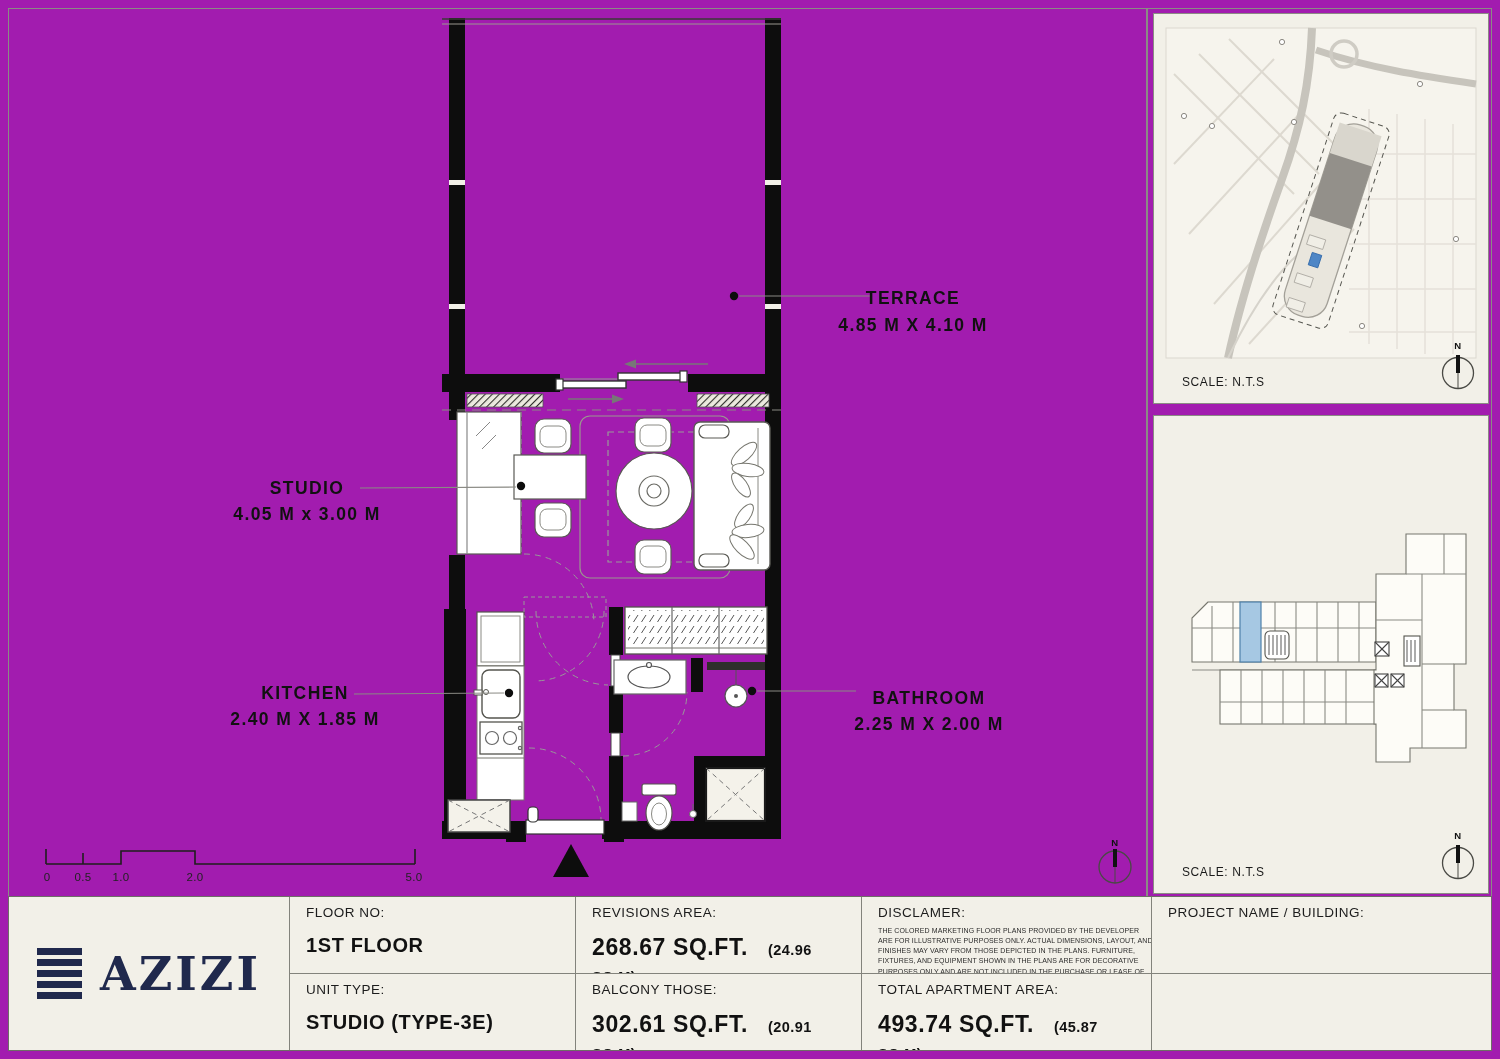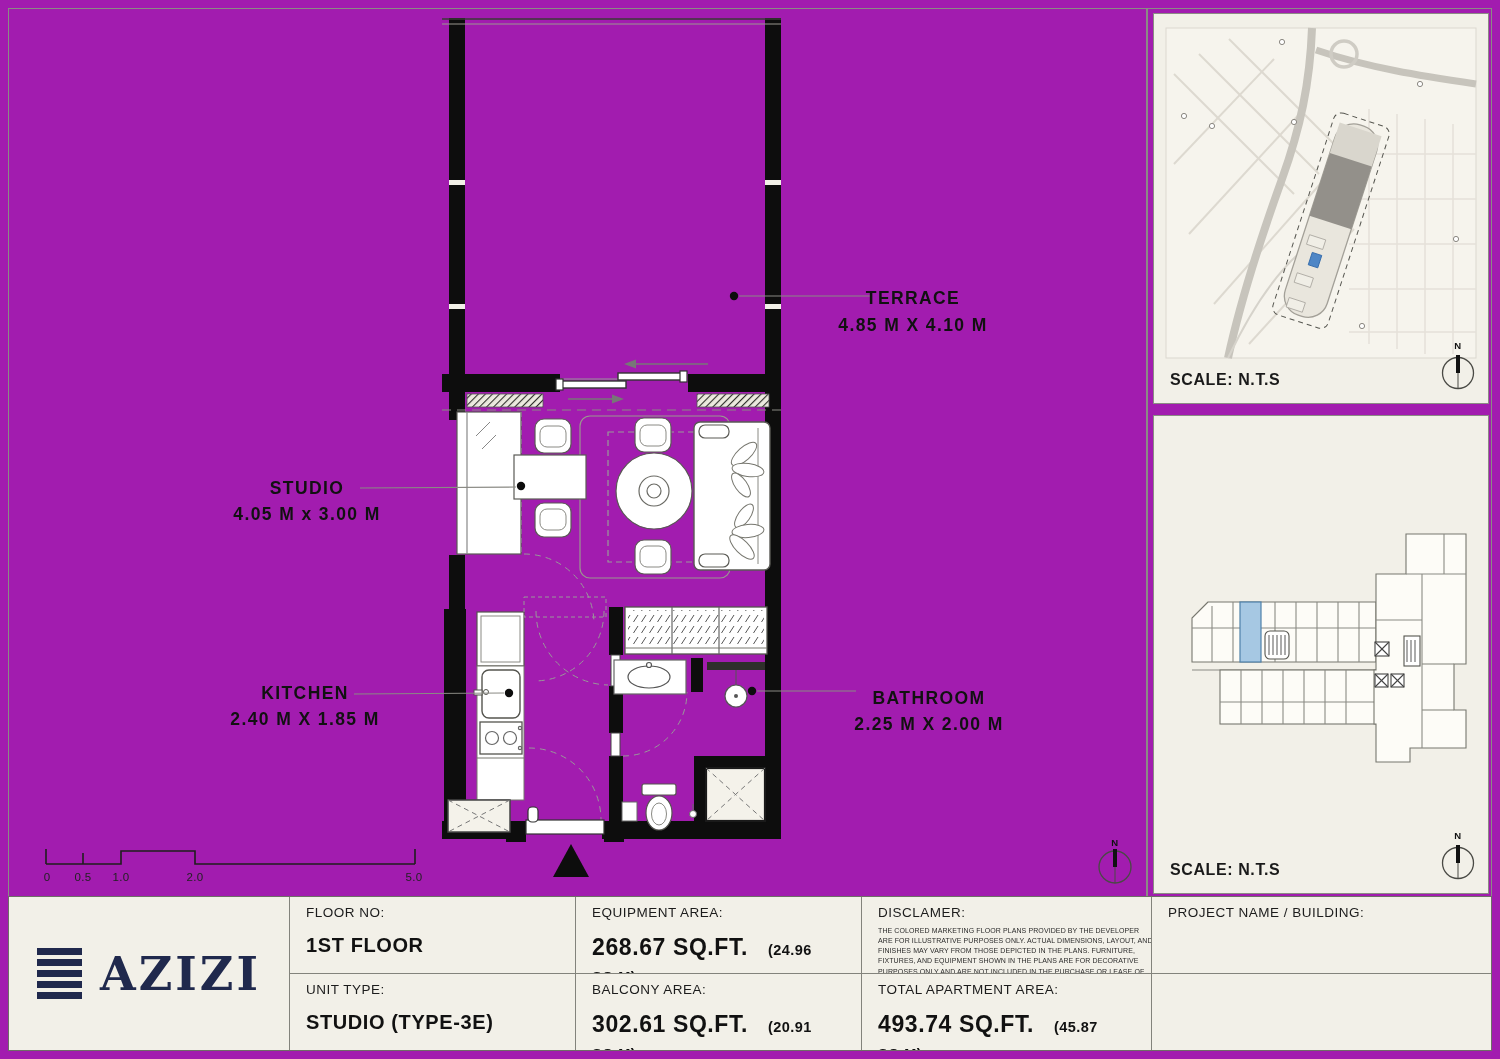--- a/index.html
+++ b/index.html
@@ -3,21 +3,21 @@
 <meta charset="utf-8">
 <style>
   html,body{margin:0;padding:0;background:#e9e7df;font-family:"Liberation Sans",sans-serif;}
   .sheet{position:relative;width:1500px;height:1059px;background:#a21caf;overflow:hidden;padding-left:36px;}
   .page-border{position:absolute;left:8px;top:8px;width:1484px;height:1043px;border:1.5px solid #8b8b84;box-sizing:border-box;}
   .vdivider{position:absolute;left:1146px;top:8px;width:1.5px;height:888px;background:#8b8b84;}
   .main-plan{position:absolute;left:8px;top:8px;width:1138px;height:888px;}
   .panel{position:absolute;background:#f2f0e8;border:1.2px solid #8b8b84;box-sizing:border-box;}
   .panel-top{left:1153px;top:13px;width:336px;height:391px;}
   .panel-bottom{left:1153px;top:415px;width:336px;height:479px;}
-  .scale-label{position:absolute;left:16px;bottom:14px;font-size:16px;letter-spacing:.6px;color:#1a1a1a;font-weight:bold;}
+  .scale-label{position:absolute;left:28px;bottom:14px;font-size:12px;letter-spacing:.6px;color:#1a1a1a;}
   .compass{position:absolute;right:8px;bottom:6px;}
   
   .info-table{position:absolute;left:8px;top:896px;width:1484px;height:155px;box-sizing:border-box;border:1.5px solid #6e6e67;display:grid;grid-template-columns:281px 286px 286px 290px 1fr;grid-template-rows:77px 1fr;background:#f2f0e8;}
   .cell{border-right:1.2px solid #83837c;border-bottom:1.2px solid #83837c;padding:8px 16px 4px;box-sizing:border-box;overflow:hidden;}
   .cell.last-col{border-right:none;}
   .cell.last-row{border-bottom:none;}
   .cell .lab{font-size:13.5px;letter-spacing:.5px;color:#1c1c1c;}
   .cell .val{margin-top:14px;font-size:20px;font-weight:700;letter-spacing:.6px;color:#111;}
   .cell .val.big{font-size:23px;}
   .cell .metric{font-size:14.5px;font-weight:700;letter-spacing:.4px;margin-left:20px;}
@@ -427,40 +427,40 @@
         <div class="logo-word">AZIZI</div>
       </div>
     </div>
 
     <div class="cell">
       <div class="lab">FLOOR NO:</div>
       <div class="val">1ST FLOOR</div>
     </div>
 
     <div class="cell">
-      <div class="lab">EQUIPMENT AREA:</div>
+      <div class="lab">REVISIONS AREA:</div>
       <div class="val big"><span>268.67 SQ.FT.</span><span class="metric">(24.96 SQ.M)</span></div>
     </div>
 
     <div class="cell">
       <div class="lab">DISCLAMER:</div>
       <div class="disc-text">THE COLORED MARKETING FLOOR PLANS PROVIDED BY THE DEVELOPER ARE FOR ILLUSTRATIVE PURPOSES ONLY. ACTUAL DIMENSIONS, LAYOUT, AND FINISHES MAY VARY FROM THOSE DEPICTED IN THE PLANS. FURNITURE, FIXTURES, AND EQUIPMENT SHOWN IN THE PLANS ARE FOR DECORATIVE PURPOSES ONLY AND ARE NOT INCLUDED IN THE PURCHASE OR LEASE OF THE PROPERTY. THE DEVELOPER RESERVES THE RIGHT TO MAKE MODIFICATIONS, REVISIONS, AND CHANGES TO THE FLOOR PLANS, SPECIFICATIONS, AND FEATURES WITHOUT PRIOR NOTICE.</div>
     </div>
 
     <div class="cell last-col">
       <div class="lab">PROJECT NAME / BUILDING:</div>
     </div>
 
     <div class="cell last-row">
       <div class="lab">UNIT TYPE:</div>
       <div class="val">STUDIO (TYPE-3E)</div>
     </div>
 
     <div class="cell last-row">
-      <div class="lab">BALCONY AREA:</div>
+      <div class="lab">BALCONY THOSE:</div>
       <div class="val big"><span>302.61 SQ.FT.</span><span class="metric">(20.91 SQ.M)</span></div>
     </div>
 
     <div class="cell last-row">
       <div class="lab">TOTAL APARTMENT AREA:</div>
       <div class="val big"><span>493.74 SQ.FT.</span><span class="metric">(45.87 SQ.M)</span></div>
     </div>
 
   </div>
 </div>

